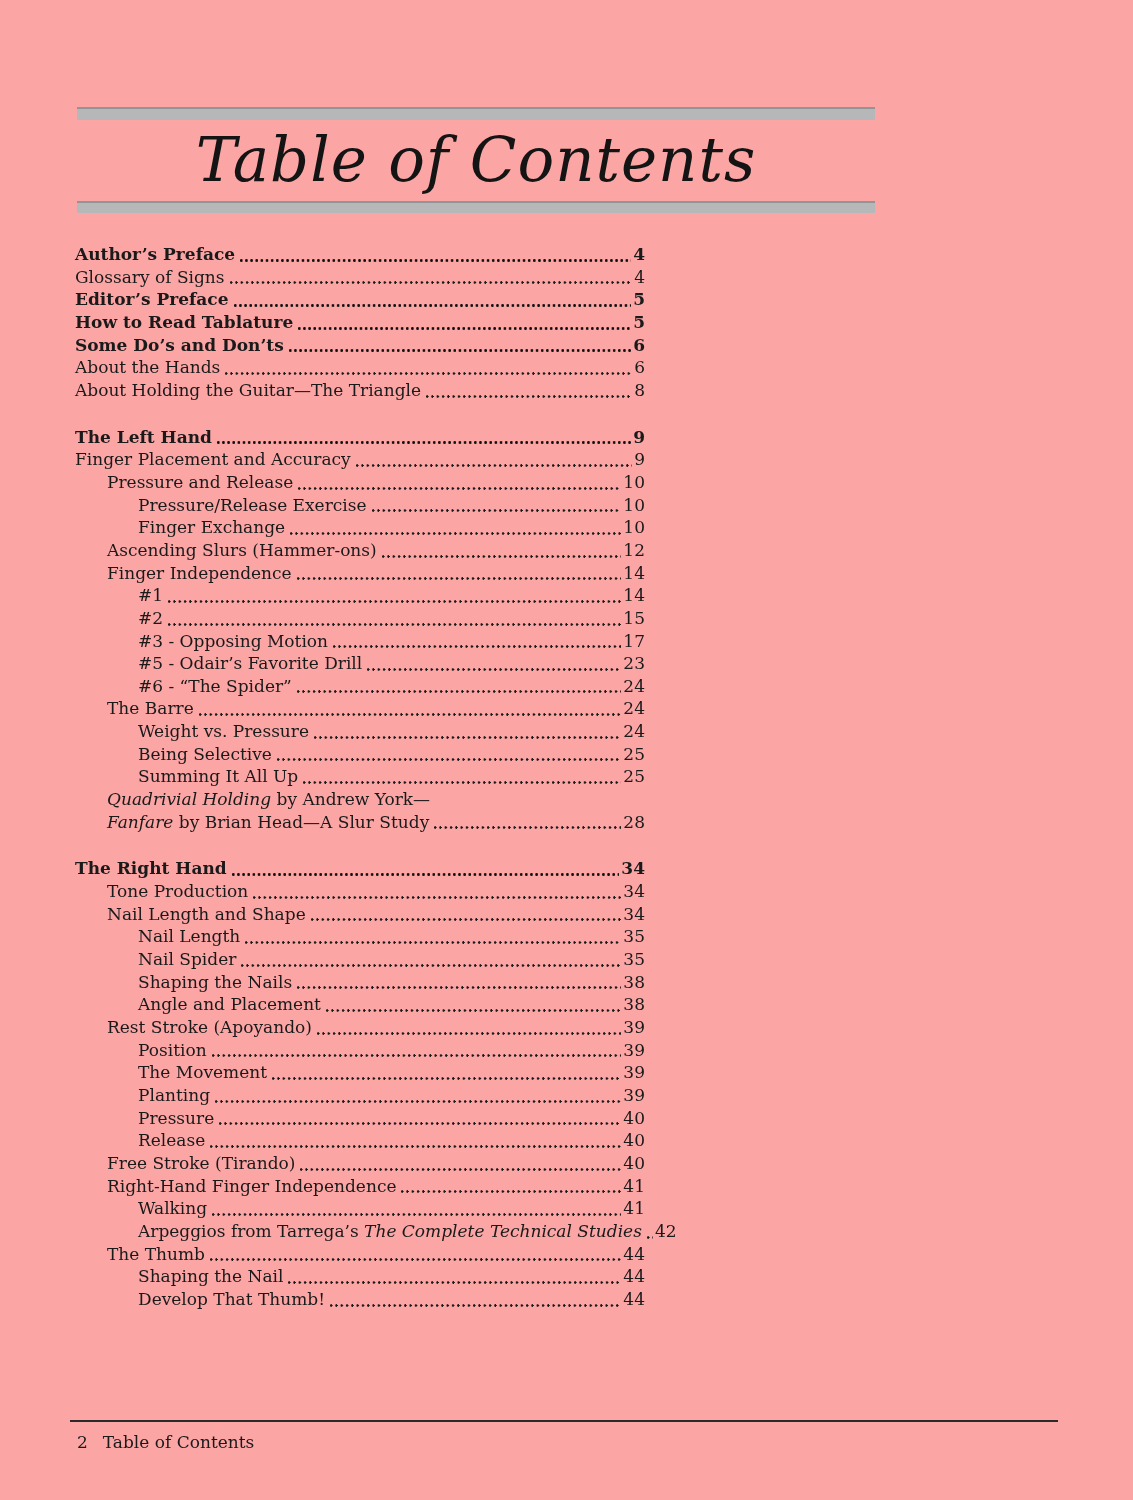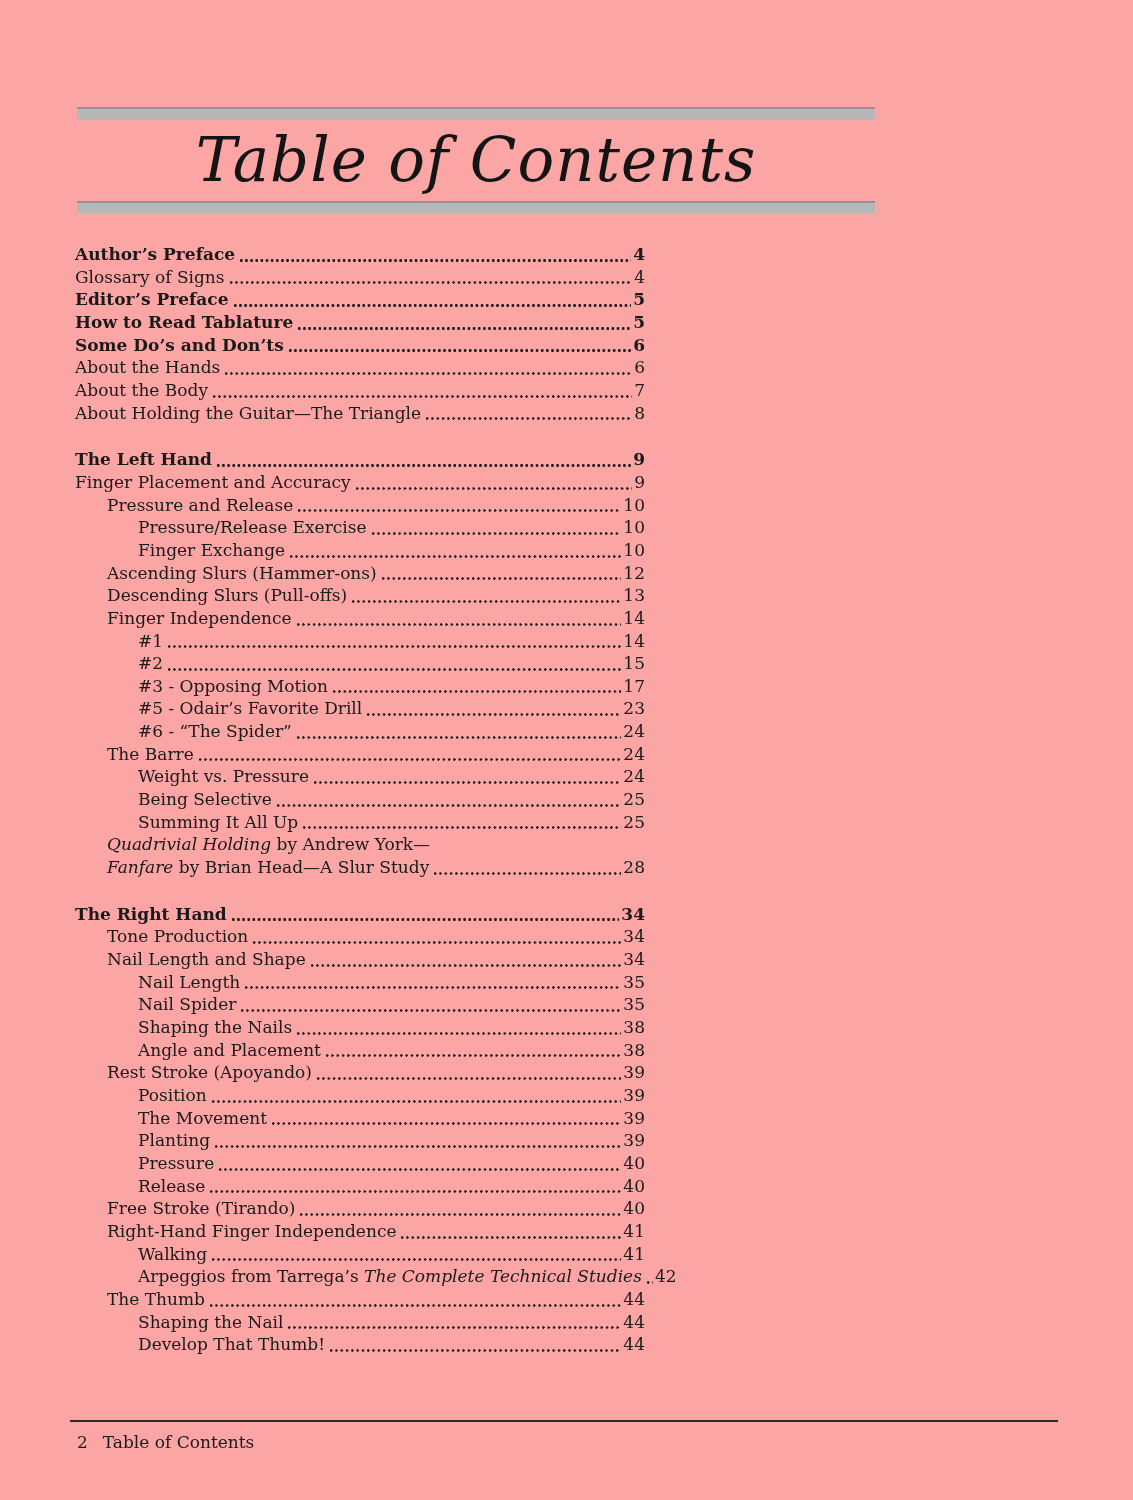--- a/index.html
+++ b/index.html
@@ -124,25 +124,20 @@
           <span class="label"><span>Some Do’s and Don’ts</span></span>
           <span class="dots"></span>
           <span class="pagenum">6</span>
         </div>
         <div class="row lvl0">
           <span class="label"><span>About the Hands</span></span>
           <span class="dots"></span>
           <span class="pagenum">6</span>
         </div>
         <div class="row lvl0">
-          <span class="label"><span>About the Body</span></span>
-          <span class="dots"></span>
-          <span class="pagenum">7</span>
-        </div>
-        <div class="row lvl0">
           <span class="label"><span>About Holding the Guitar—The Triangle</span></span>
           <span class="dots"></span>
           <span class="pagenum">8</span>
         </div>
       </div>
       <div class="toc-section">
         <div class="row lvl0 b">
           <span class="label"><span>The Left Hand</span></span>
           <span class="dots"></span>
           <span class="pagenum">9</span>
@@ -164,25 +159,20 @@
         </div>
         <div class="row lvl2">
           <span class="label"><span>Finger Exchange</span></span>
           <span class="dots"></span>
           <span class="pagenum">10</span>
         </div>
         <div class="row lvl1">
           <span class="label"><span>Ascending Slurs (Hammer-ons)</span></span>
           <span class="dots"></span>
           <span class="pagenum">12</span>
-        </div>
-        <div class="row lvl1">
-          <span class="label"><span>Descending Slurs (Pull-offs)</span></span>
-          <span class="dots"></span>
-          <span class="pagenum">13</span>
         </div>
         <div class="row lvl1">
           <span class="label"><span>Finger Independence</span></span>
           <span class="dots"></span>
           <span class="pagenum">14</span>
         </div>
         <div class="row lvl2">
           <span class="label"><span>#1</span></span>
           <span class="dots"></span>
           <span class="pagenum">14</span>

